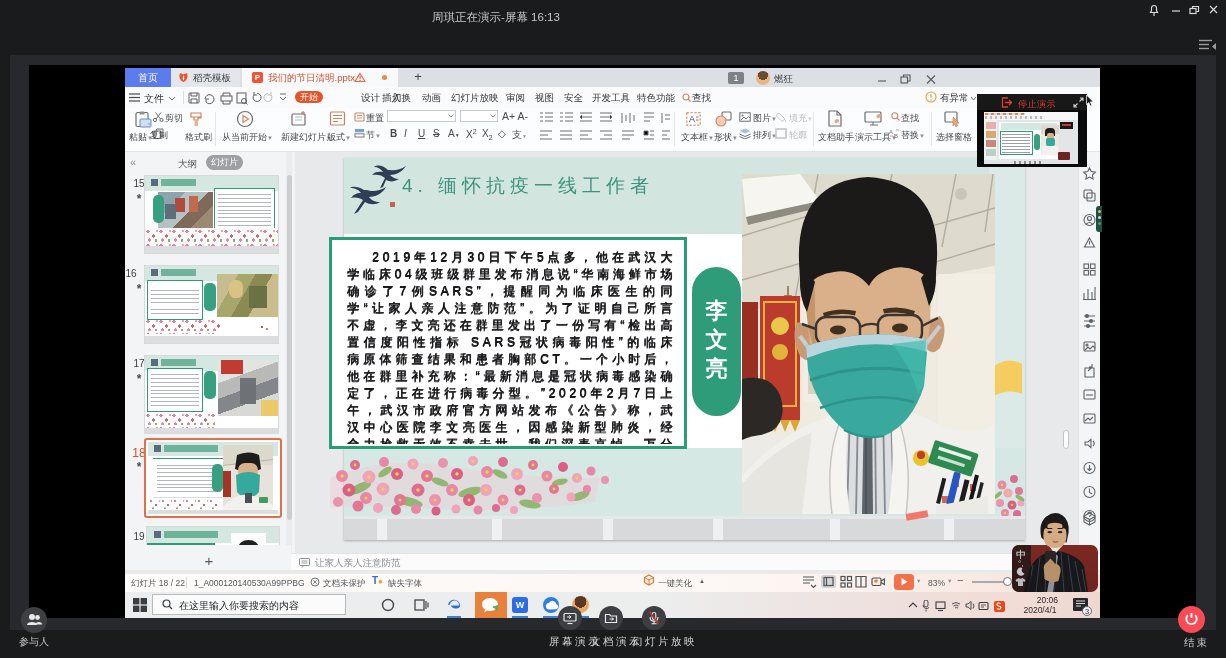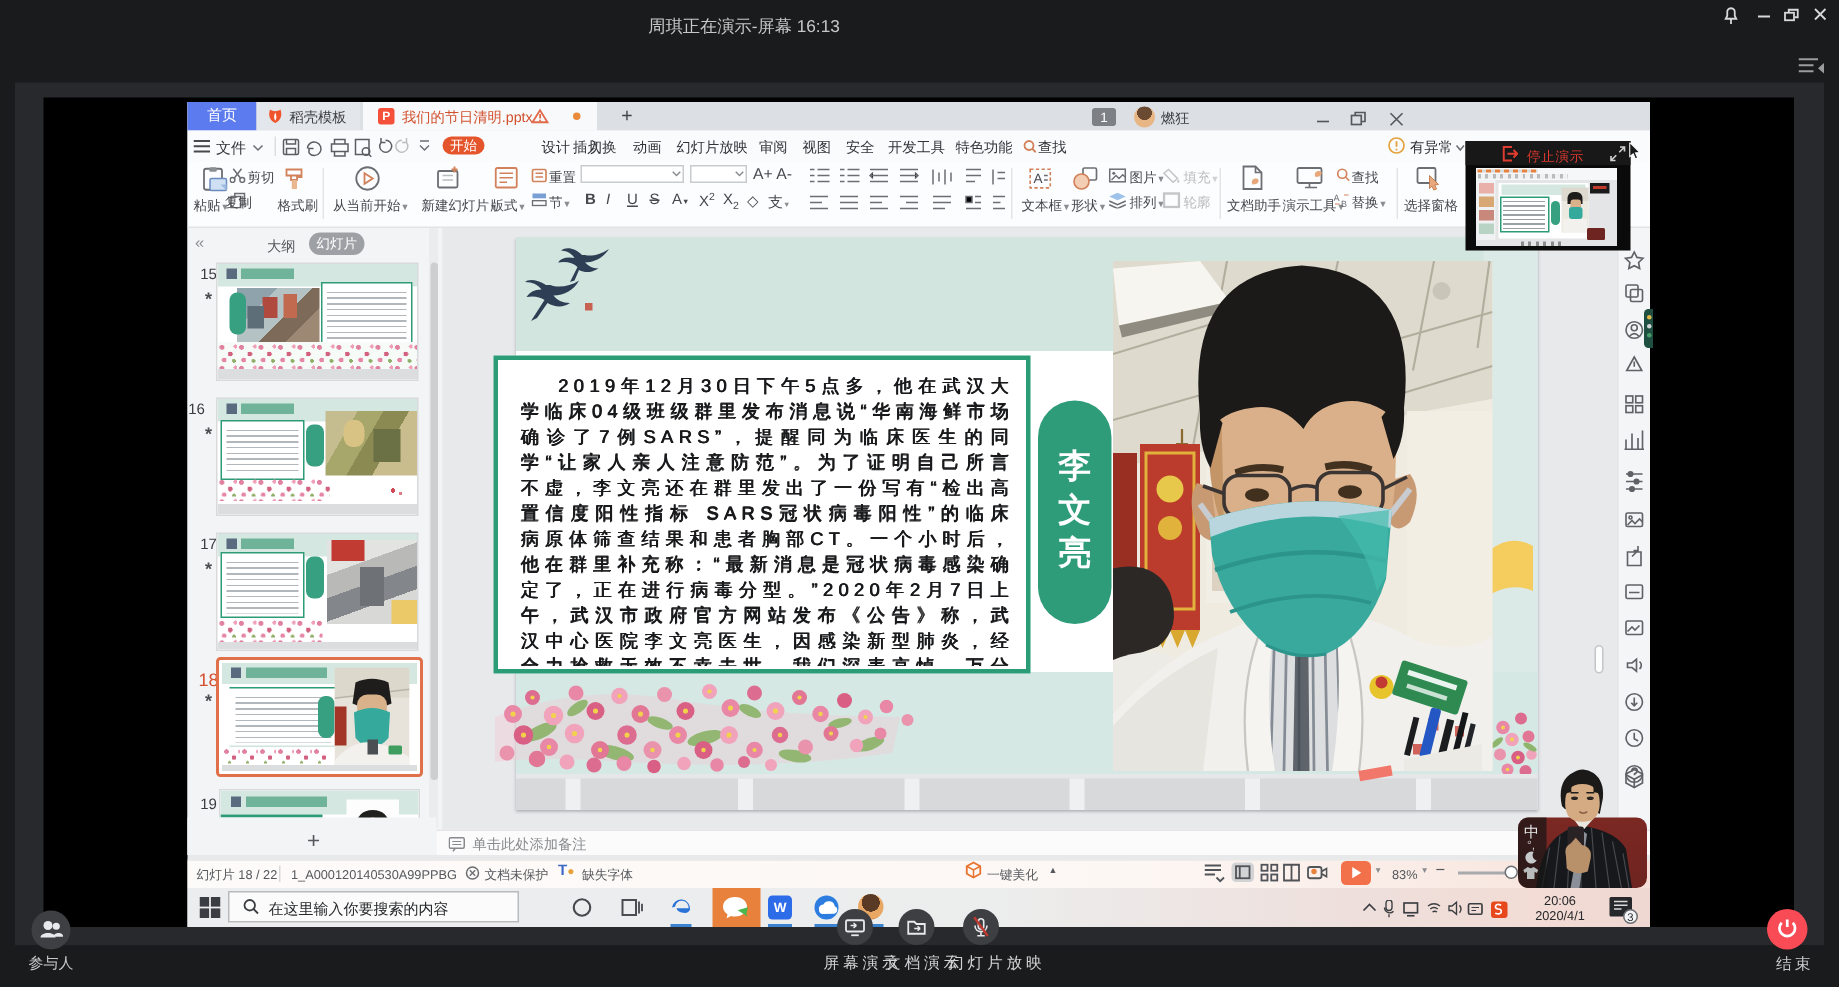--- a/index.html
+++ b/index.html
@@ -417,20 +417,21 @@
     <div class="abs" style="left:600px;top:361px;width:10px;height:21px;background:#eff0f2;"></div>
 
     <svg class="abs" style="left:6px;top:4px;" width="62" height="58" viewBox="0 0 62 58">
       <g fill="#2e3f55">
         <path d="M38 8 C34 4 28 2 24 5 C28 5 31 7 33 10 C28 9 24 10 22 13 C27 12 32 13 35 16 L30 26 L33 25 L36 18 C40 20 44 20 49 17 C45 17 42 15 40 13 C46 13 52 10 56 4 C50 8 44 9 40 8 Z"></path>
         <path d="M14 28 C8 24 2 24 0 26 C5 26 9 28 11 31 C6 31 3 33 1 36 C6 35 10 36 13 38 L4 52 L8 50 L15 40 C20 43 26 43 30 40 C25 40 21 38 19 35 C26 35 33 31 36 25 C30 29 22 30 17 28 Z"></path>
       </g>
       <rect x="40" y="40" width="5" height="5" fill="#c44a3a" opacity="0.85"></rect>
     </svg>
 
+    <div class="abs" style="left:58px;top:15px;font-size:19px;color:#3b947c;letter-spacing:5px;white-space:nowrap;">4. 缅怀抗疫一线工作者</div>
 
     <svg class="abs" style="left:-14px;top:288px;" width="330" height="70" viewBox="0 0 330 70">
       <path d="M0 32 Q60 8 130 22 Q200 32 270 32 L265 56 Q180 68 90 62 Q30 58 0 62 Z" fill="#f3c9d6" opacity="0.38"></path>
       <g fill="#8fb56d" opacity="0.95">
         <ellipse cx="30" cy="42" rx="12" ry="4.5" transform="rotate(-25 30 42)"></ellipse>
           <ellipse cx="80" cy="56" rx="13" ry="4.5" transform="rotate(15 80 56)"></ellipse>
           <ellipse cx="140" cy="46" rx="12" ry="4.5" transform="rotate(-15 140 46)"></ellipse>
           <ellipse cx="200" cy="58" rx="11" ry="4" transform="rotate(10 200 58)"></ellipse>
           <ellipse cx="250" cy="50" rx="10" ry="4" transform="rotate(-20 250 50)"></ellipse>
           <ellipse cx="55" cy="26" rx="8" ry="3.5" transform="rotate(-35 55 26)"></ellipse>
@@ -712,21 +713,21 @@
   </div>
 </div>
 
 <div class="abs" style="left:291px;top:553px;width:809px;height:17px;background:#fbfbfc;border-top:1px solid #e4e4e6;">
   <svg class="abs" style="left:8px;top:3px;" width="11" height="11" viewBox="0 0 11 11">
       <rect x="0.5" y="1.5" width="10" height="7" rx="1" fill="none" stroke="#87898c" stroke-width="1"></rect>
       <path d="M3 10.5 l1.5 -2" stroke="#87898c" stroke-width="1"></path>
       <line x1="2.5" y1="4" x2="8.5" y2="4" stroke="#87898c" stroke-width="0.8"></line>
       <line x1="2.5" y1="6" x2="8.5" y2="6" stroke="#87898c" stroke-width="0.8"></line>
     </svg>
-  <span style="position:absolute;left:24px;top:3px;color:#8a8b8d;font-size:9.5px;">单击此处添加备注</span>
+  <span style="position:absolute;left:24px;top:3px;color:#8a8b8d;font-size:9.5px;">让家人亲人注意防范</span>
 </div>
 <div class="abs" style="left:125px;top:545px;width:166px;height:25px;background:#f3f4f6;"></div>
 <div class="abs" style="left:201px;top:553px;width:16px;height:16px;color:#55585c;font-size:15px;line-height:16px;text-align:center;">+</div>
 <div id="statusbar">
   <div class="abs" style="left:125px;top:573px;width:975px;height:19px;background:linear-gradient(90deg,#fdfbfa 0%,#fdf7f4 65%,#f9e9e3 88%,#f6dfd8 100%);border-top:1px solid #ecebe9;"></div>
   <div class="abs" style="left:131px;top:578px;font-size:8.5px;color:#55585c;">幻灯片 18 / 22</div>
   <div class="abs" style="left:186px;top:577px;width:1px;height:11px;background:#d8d9db;"></div>
   <div class="abs" style="left:194px;top:578px;font-size:8.5px;color:#55585c;">1_A000120140530A99PPBG</div>
   <svg class="abs" style="left:310px;top:577px;" width="10" height="10" viewBox="0 0 10 10">
       <circle cx="5" cy="5" r="4" fill="none" stroke="#6b6e72" stroke-width="1"></circle>
@@ -819,21 +820,21 @@
       <rect x="28" y="2" width="9" height="6.5"></rect>
         <path d="M30 10.5 h5"></path>
       <path d="M44 4 q4 -3 8 0 M45.5 6 q2.5 -2 5 0 M47 8 q1.5 -1 3 0" stroke-width="0.9"></path>
       <path d="M58 4 h2 l3 -2.5 v8 l-3 -2.5 h-2 Z M65 3.5 q2 2.5 0 5" stroke-width="0.9"></path>
       <rect x="71" y="2.5" width="9" height="7" rx="1"></rect>
         <path d="M73 5 h5 M73 7 h3" stroke-width="0.8"></path>
     </g>
     <rect x="86" y="1" width="11" height="11" rx="2" fill="#e8491c"></rect>
       <path d="M92.8 3.5 q-3.3 -1.4 -3.8 0.8 q-0.3 1.5 1.8 1.7 q2.4 0.2 2 2 q-0.4 2 -4 0.8" stroke="#fff" fill="none" stroke-width="1.1"></path>
   </svg>
-  <div class="abs" style="left:1022px;top:595px;width:36px;text-align:center;font-size:8.5px;color:#26282a;">20:06</div>
+  <div class="abs" style="left:1022px;top:595px;width:36px;text-align:right;font-size:8.5px;color:#26282a;">20:06</div>
   <div class="abs" style="left:1022px;top:605px;width:36px;text-align:center;font-size:8.5px;color:#26282a;">2020/4/1</div>
   <div class="abs" style="left:1073px;top:598px;width:15px;height:13px;background:#26282c;border-radius:1px;"></div>
   <svg class="abs" style="left:1075px;top:600px;" width="11" height="9" viewBox="0 0 11 9">
       <path d="M1 1 h9 M1 3.5 h9 M1 6 h5" stroke="#d8d9da" stroke-width="1"></path>
     </svg>
   <div class="abs" style="left:1082px;top:606px;width:10px;height:10px;border-radius:50%;background:#f3f4f6;border:1px solid #6a6d71;font-size:7.5px;color:#26282a;text-align:center;line-height:10px;">3</div>
 </div>
 
 <div id="overlays">
 

